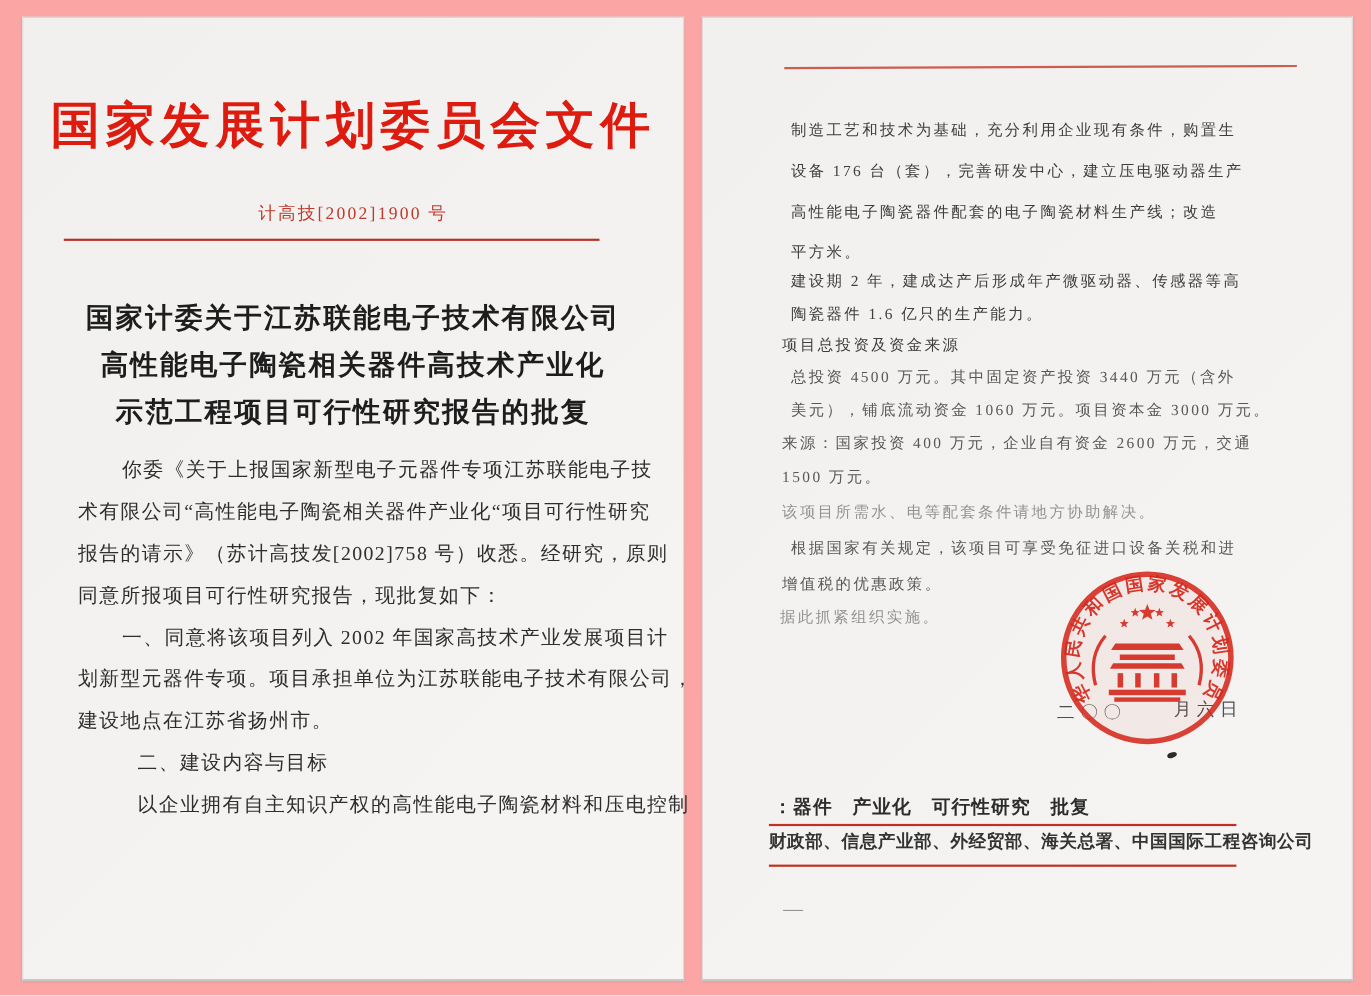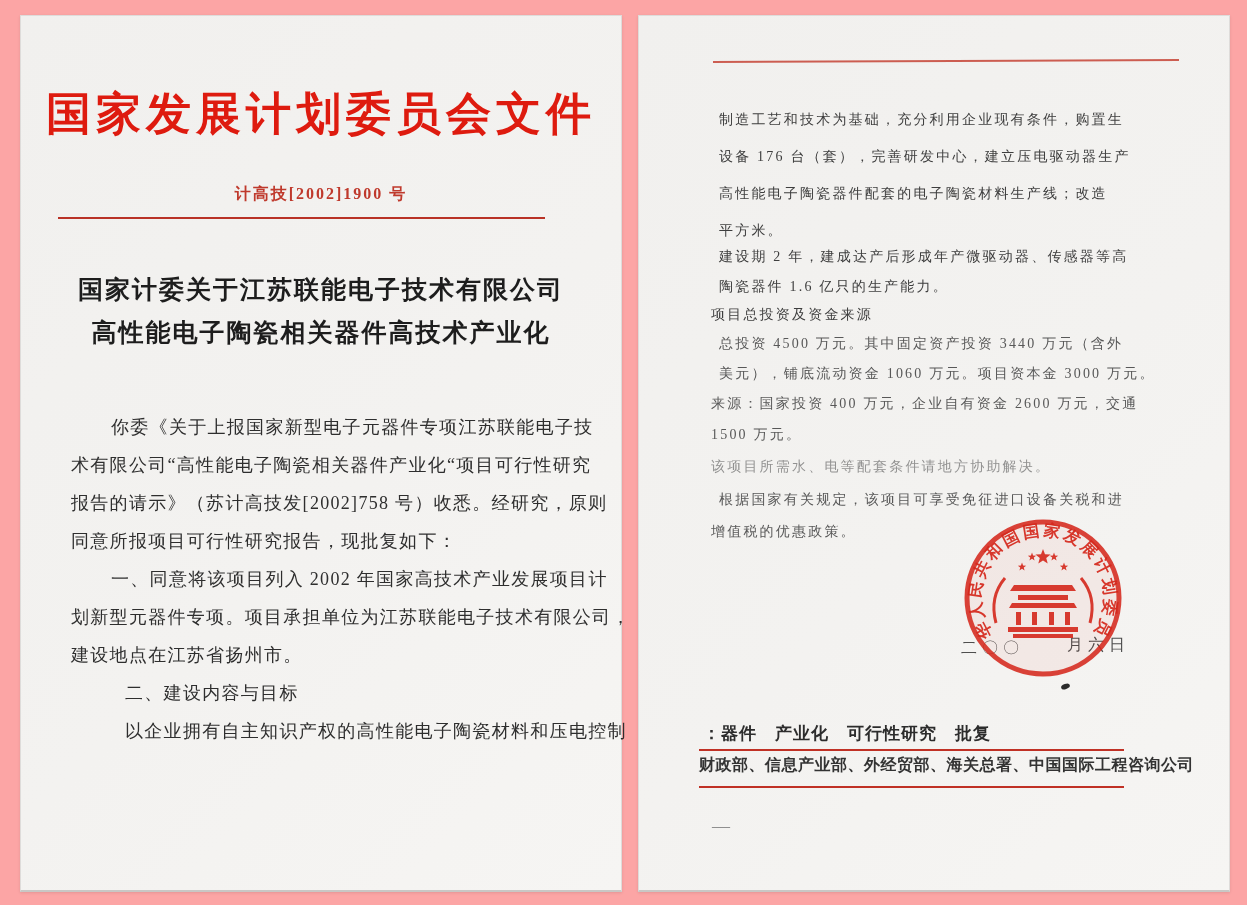--- a/index.html
+++ b/index.html
@@ -7,21 +7,21 @@
   .stage{position:relative;width:1247px;height:905px;background:#fca5a5;overflow:hidden;}
   .page{position:absolute;top:15px;height:874px;background:linear-gradient(135deg,#f1f0ee 0%,#f3f2f0 55%,#f6f5f3 100%);
     border:1px solid #dedcda;border-bottom:2px solid #c9c7c5;box-shadow:0 1px 3px rgba(0,0,0,.10);}
   .page-left{left:20px;width:600px;}
   .page-right{left:638px;width:590px;}
 
   
   .hdr{position:absolute;top:68px;left:0;width:100%;text-align:center;
     font-size:45px;font-weight:bold;color:#de1b0f;letter-spacing:5px;}
   .docnum{position:absolute;top:168px;left:0;width:100%;text-align:center;
-    font-size:16px;color:#bf392c;letter-spacing:2px;font-weight:bold;}
+    font-size:16px;color:#bf392c;letter-spacing:2px;}
   .rule-red{position:absolute;height:2px;background:#b93226;}
   .rule-main{top:201px;left:37px;width:487px;}
   .title{position:absolute;top:252px;left:0;width:100%;text-align:center;
     font-size:25px;font-weight:bold;color:#1d1d1d;letter-spacing:2px;line-height:43px;}
   .body-block{position:absolute;top:392px;left:50px;width:512px;color:#2e2e2e;
     font-size:18px;letter-spacing:1.3px;}
   .bline{height:38px;line-height:38px;white-space:nowrap;}
   .ind1{padding-left:40px;}
   .ind2{padding-left:54px;}
 
@@ -50,20 +50,21 @@
 <div class="stage">
 
   <div class="page page-left">
     <div class="hdr">国家发展计划委员会文件</div>
     <div class="docnum">计高技[2002]1900 号</div>
     <div class="rule-red rule-main"></div>
 
     <div class="title">
       <div>国家计委关于江苏联能电子技术有限公司</div>
       <div>高性能电子陶瓷相关器件高技术产业化</div>
+      <div>示范工程项目可行性研究报告的批复</div>
     </div>
 
     <div class="body-block">
       <div class="bline ind1">你委《关于上报国家新型电子元器件专项江苏联能电子技</div>
       <div class="bline">术有限公司“高性能电子陶瓷相关器件产业化“项目可行性研究</div>
       <div class="bline">报告的请示》（苏计高技发[2002]758 号）收悉。经研究，原则</div>
       <div class="bline">同意所报项目可行性研究报告，现批复如下：</div>
       <div class="bline ind1">一、同意将该项目列入 2002 年国家高技术产业发展项目计</div>
       <div class="bline">划新型元器件专项。项目承担单位为江苏联能电子技术有限公司，</div>
       <div class="bline">建设地点在江苏省扬州市。</div>
@@ -82,20 +83,21 @@
     <div class="rline" style="top:210px">建设期 2 年，建成达产后形成年产微驱动器、传感器等高</div>
     <div class="rline" style="top:240px">陶瓷器件 1.6 亿只的生产能力。</div>
     <div class="rline" style="top:268px;left:72px">项目总投资及资金来源</div>
     <div class="rline dim" style="top:297px">总投资 4500 万元。其中固定资产投资 3440 万元（含外</div>
     <div class="rline dim" style="top:327px">美元），铺底流动资金 1060 万元。项目资本金 3000 万元。</div>
     <div class="rline dim" style="top:357px;left:72px">来源：国家投资 400 万元，企业自有资金 2600 万元，交通</div>
     <div class="rline dim" style="top:388px;left:72px">1500 万元。</div>
     <div class="rline faint" style="top:420px;left:72px">该项目所需水、电等配套条件请地方协助解决。</div>
     <div class="rline dim" style="top:453px">根据国家有关规定，该项目可享受免征进口设备关税和进</div>
     <div class="rline dim" style="top:485px;left:72px">增值税的优惠政策。</div>
+    <div class="rline faint" style="top:515px;left:70px">据此抓紧组织实施。</div>
 
     <div class="dateL">二〇〇</div>
     <div class="dateR">月六日</div>
 
     <svg class="seal" width="170" height="170" viewBox="0 0 170 170">
       <defs>
         <path id="sealArc" d="M 31.3,116 A 62,62 0 1 1 138.7,116" fill="none"></path>
         <path id="starP" d="M0,-8 L2,-2.75 L7.6,-2.47 L3.23,1.05 L4.7,6.47 L0,3.4 L-4.7,6.47 L-3.23,1.05 L-7.6,-2.47 L-2,-2.75 Z"></path>
       </defs>
       <circle cx="85" cy="85" r="74" fill="rgba(213,40,28,0.05)"></circle>

